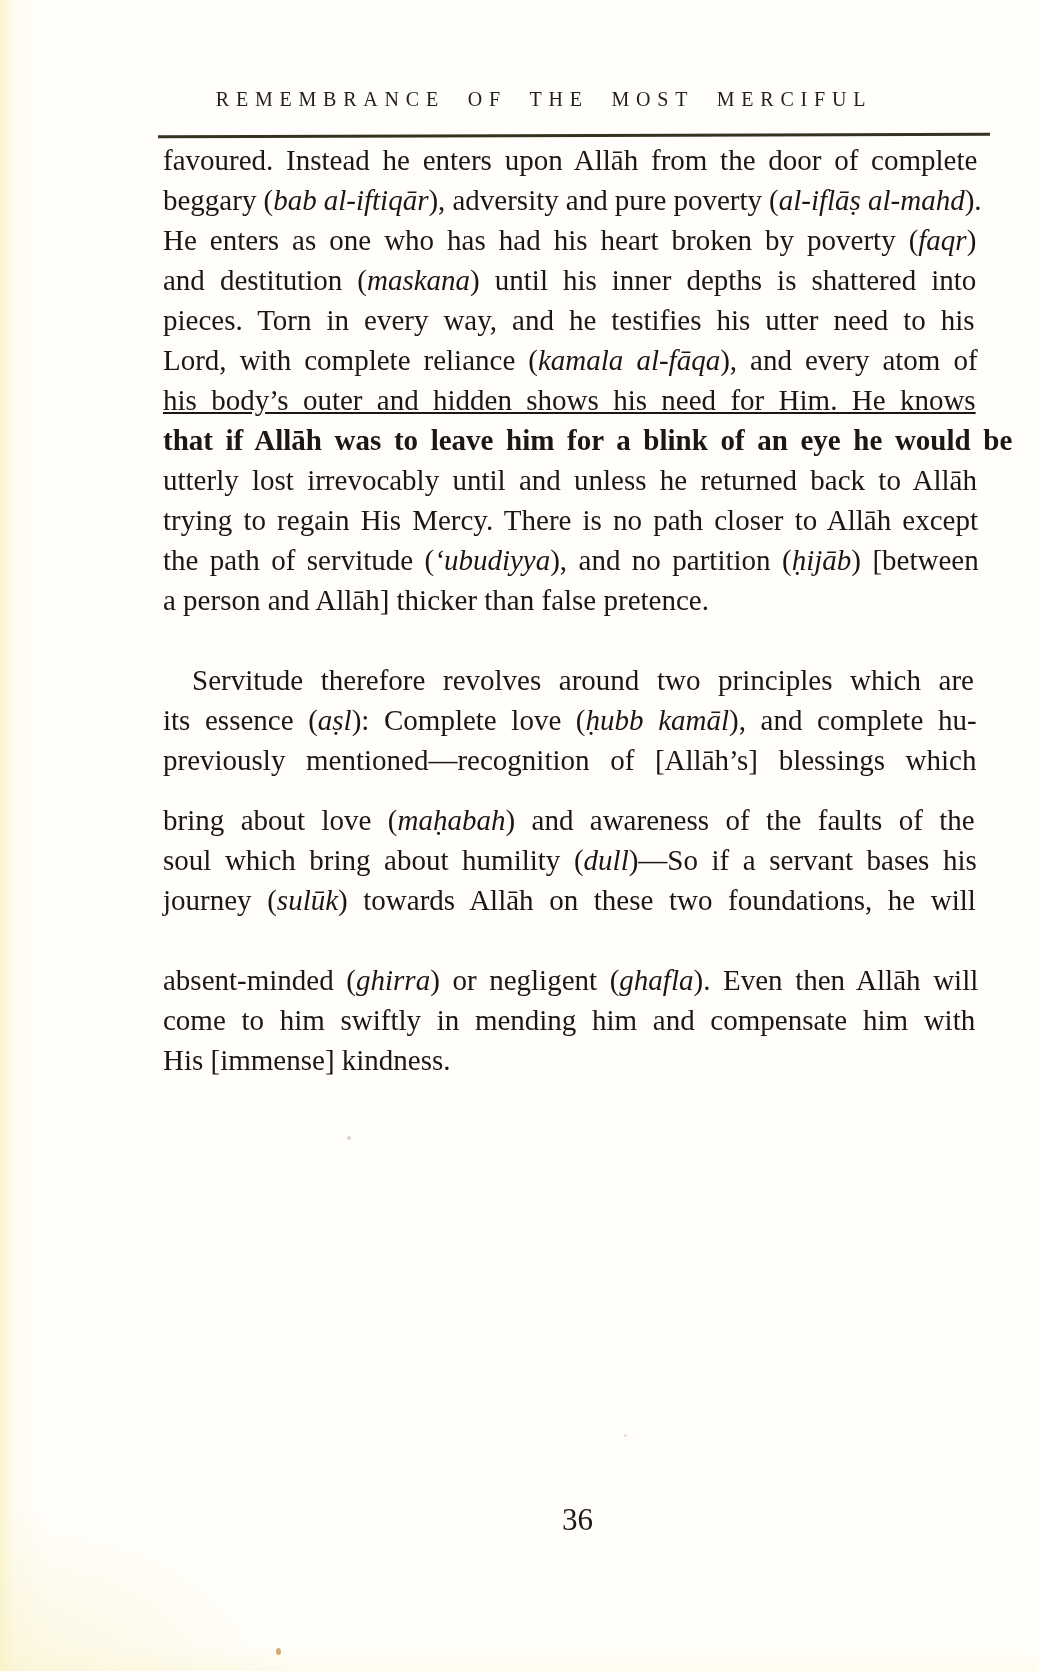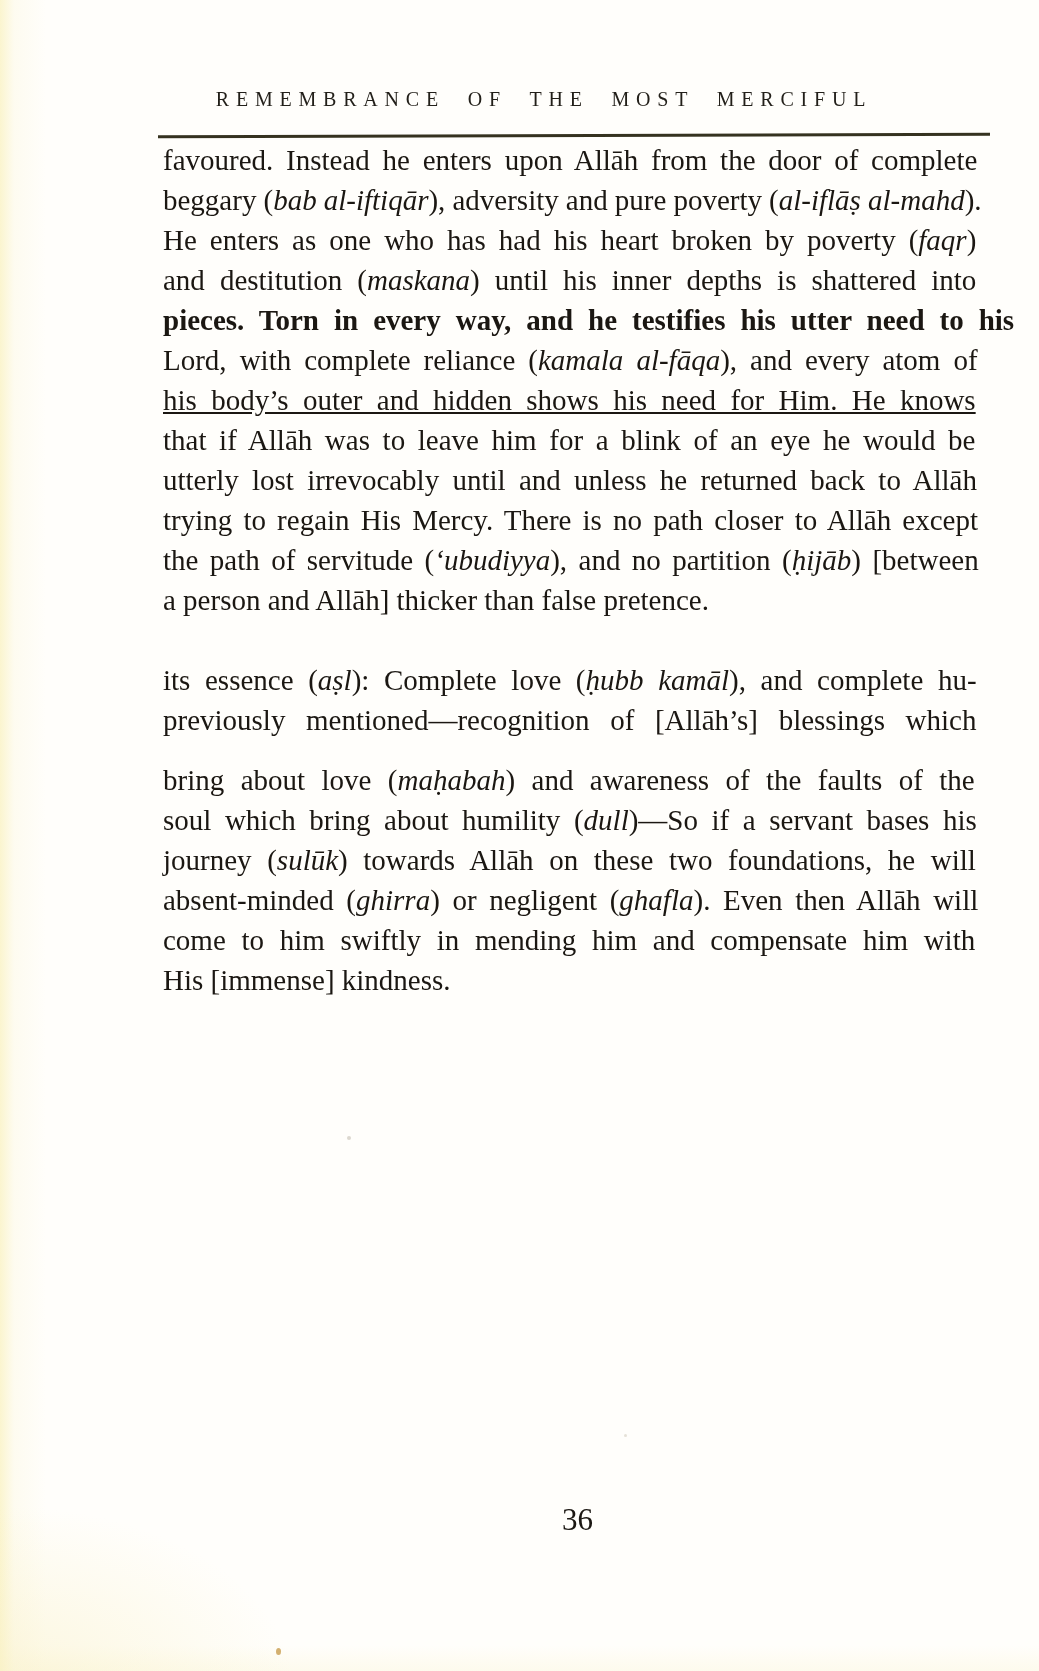--- a/index.html
+++ b/index.html
@@ -73,34 +73,35 @@
 <div class="running-header">REMEMBRANCE OF THE MOST MERCIFUL</div>
 
 <div class="header-rule"></div>
 
 <div class="body-text">
     <div class="para">
       <div class="line" style="word-spacing: 5.49688px;"><span class="ln"><span>favoured. Instead he enters upon Allāh from the door of complete</span></span></div>
       <div class="line" style="word-spacing: -0.169922px;"><span class="ln"><span>beggary (</span><span class="it">bab al-iftiqār</span><span>), adversity and pure poverty (</span><span class="it">al-iflāṣ al-mahd</span><span>).</span></span></div>
       <div class="line" style="word-spacing: 5.76432px;"><span class="ln"><span>He enters as one who has had his heart broken by poverty (</span><span class="it">faqr</span><span>)</span></span></div>
       <div class="line" style="word-spacing: 7.75694px;"><span class="ln"><span>and destitution (</span><span class="it">maskana</span><span>) until his inner depths is shattered into</span></span></div>
-      <div class="line" style="word-spacing: 7.73438px; font-weight: bold;"><span class="ln"><span>pieces. Torn in every way, and he testifies his utter need to his</span></span></div>
+      <div class="line" style="word-spacing: 7.73438px;"><span class="ln"><span>pieces. Torn in every way, and he testifies his utter need to his</span></span></div>
       <div class="line" style="word-spacing: 5.77431px;"><span class="ln"><span>Lord, with complete reliance (</span><span class="it">kamala al-fāqa</span><span>), and every atom of</span></span></div>
       <div class="line" style="word-spacing: 7.09659px; text-decoration: underline;"><span class="ln"><span>his body’s outer and hidden shows his need for Him. He knows</span></span></div>
-      <div class="line" style="word-spacing: 5.3625px;"><span class="ln"><span>that if Allāh was to leave him for a blink of an eye he would be</span></span></div>
+      <div class="line" style="word-spacing: 5.3625px; font-weight: bold;"><span class="ln"><span>that if Allāh was to leave him for a blink of an eye he would be</span></span></div>
       <div class="line" style="word-spacing: 6.01719px;"><span class="ln"><span>utterly lost irrevocably until and unless he returned back to Allāh</span></span></div>
       <div class="line" style="word-spacing: 3.89062px;"><span class="ln"><span>trying to regain His Mercy. There is no path closer to Allāh except</span></span></div>
       <div class="line" style="word-spacing: 4.1875px;"><span class="ln"><span>the path of servitude (</span><span class="it">‘ubudiyya</span><span>), and no partition (</span><span class="it">ḥijāb</span><span>) [between</span></span></div>
       <div class="line last"><span class="ln"><span>a person and Allāh] thicker than false pretence.</span></span></div>
     </div>
     <div class="para">
+      <div class="line indent" style="word-spacing: 10.3549px;"><span class="ln"><span>Servitude therefore revolves around two principles which are</span></span></div>
       <div class="line" style="word-spacing: 7.35069px;"><span class="ln"><span>its essence (</span><span class="it">aṣl</span><span>): Complete love (</span><span class="it">ḥubb kamāl</span><span>), and complete hu-</span></span></div>
       <div class="line" style="word-spacing: 13.3719px;"><span class="ln"><span>previously mentioned—recognition of [Allāh’s] blessings which</span></span></div>
       <div class="line" style="word-spacing: 9.16719px; margin-top: 20px;"><span class="ln"><span>bring about love (</span><span class="it">maḥabah</span><span>) and awareness of the faults of the</span></span></div>
       <div class="line" style="word-spacing: 6.30469px;"><span class="ln"><span>soul which bring about humility (</span><span class="it">dull</span><span>)—So if a servant bases his</span></span></div>
       <div class="line" style="word-spacing: 8.34549px;"><span class="ln"><span>journey (</span><span class="it">sulūk</span><span>) towards Allāh on these two foundations, he will</span></span></div>
-      <div class="line" style="word-spacing: 5.35547px;"><span class="ln"><span>absent-minded (</span><span class="it">ghirra</span><span>) or negligent (</span><span class="it">ghafla</span><span>). Even then Allāh will</span></span></div>
+      <div class="line" style="word-spacing: 5.35547px; margin-top: 40px;"><span class="ln"><span>absent-minded (</span><span class="it">ghirra</span><span>) or negligent (</span><span class="it">ghafla</span><span>). Even then Allāh will</span></span></div>
       <div class="line" style="word-spacing: 8.40938px;"><span class="ln"><span>come to him swiftly in mending him and compensate him with</span></span></div>
       <div class="line last"><span class="ln"><span>His [immense] kindness.</span></span></div>
     </div>
   </div>
 
 <div class="page-number">36</div>
 
 </body></html>

